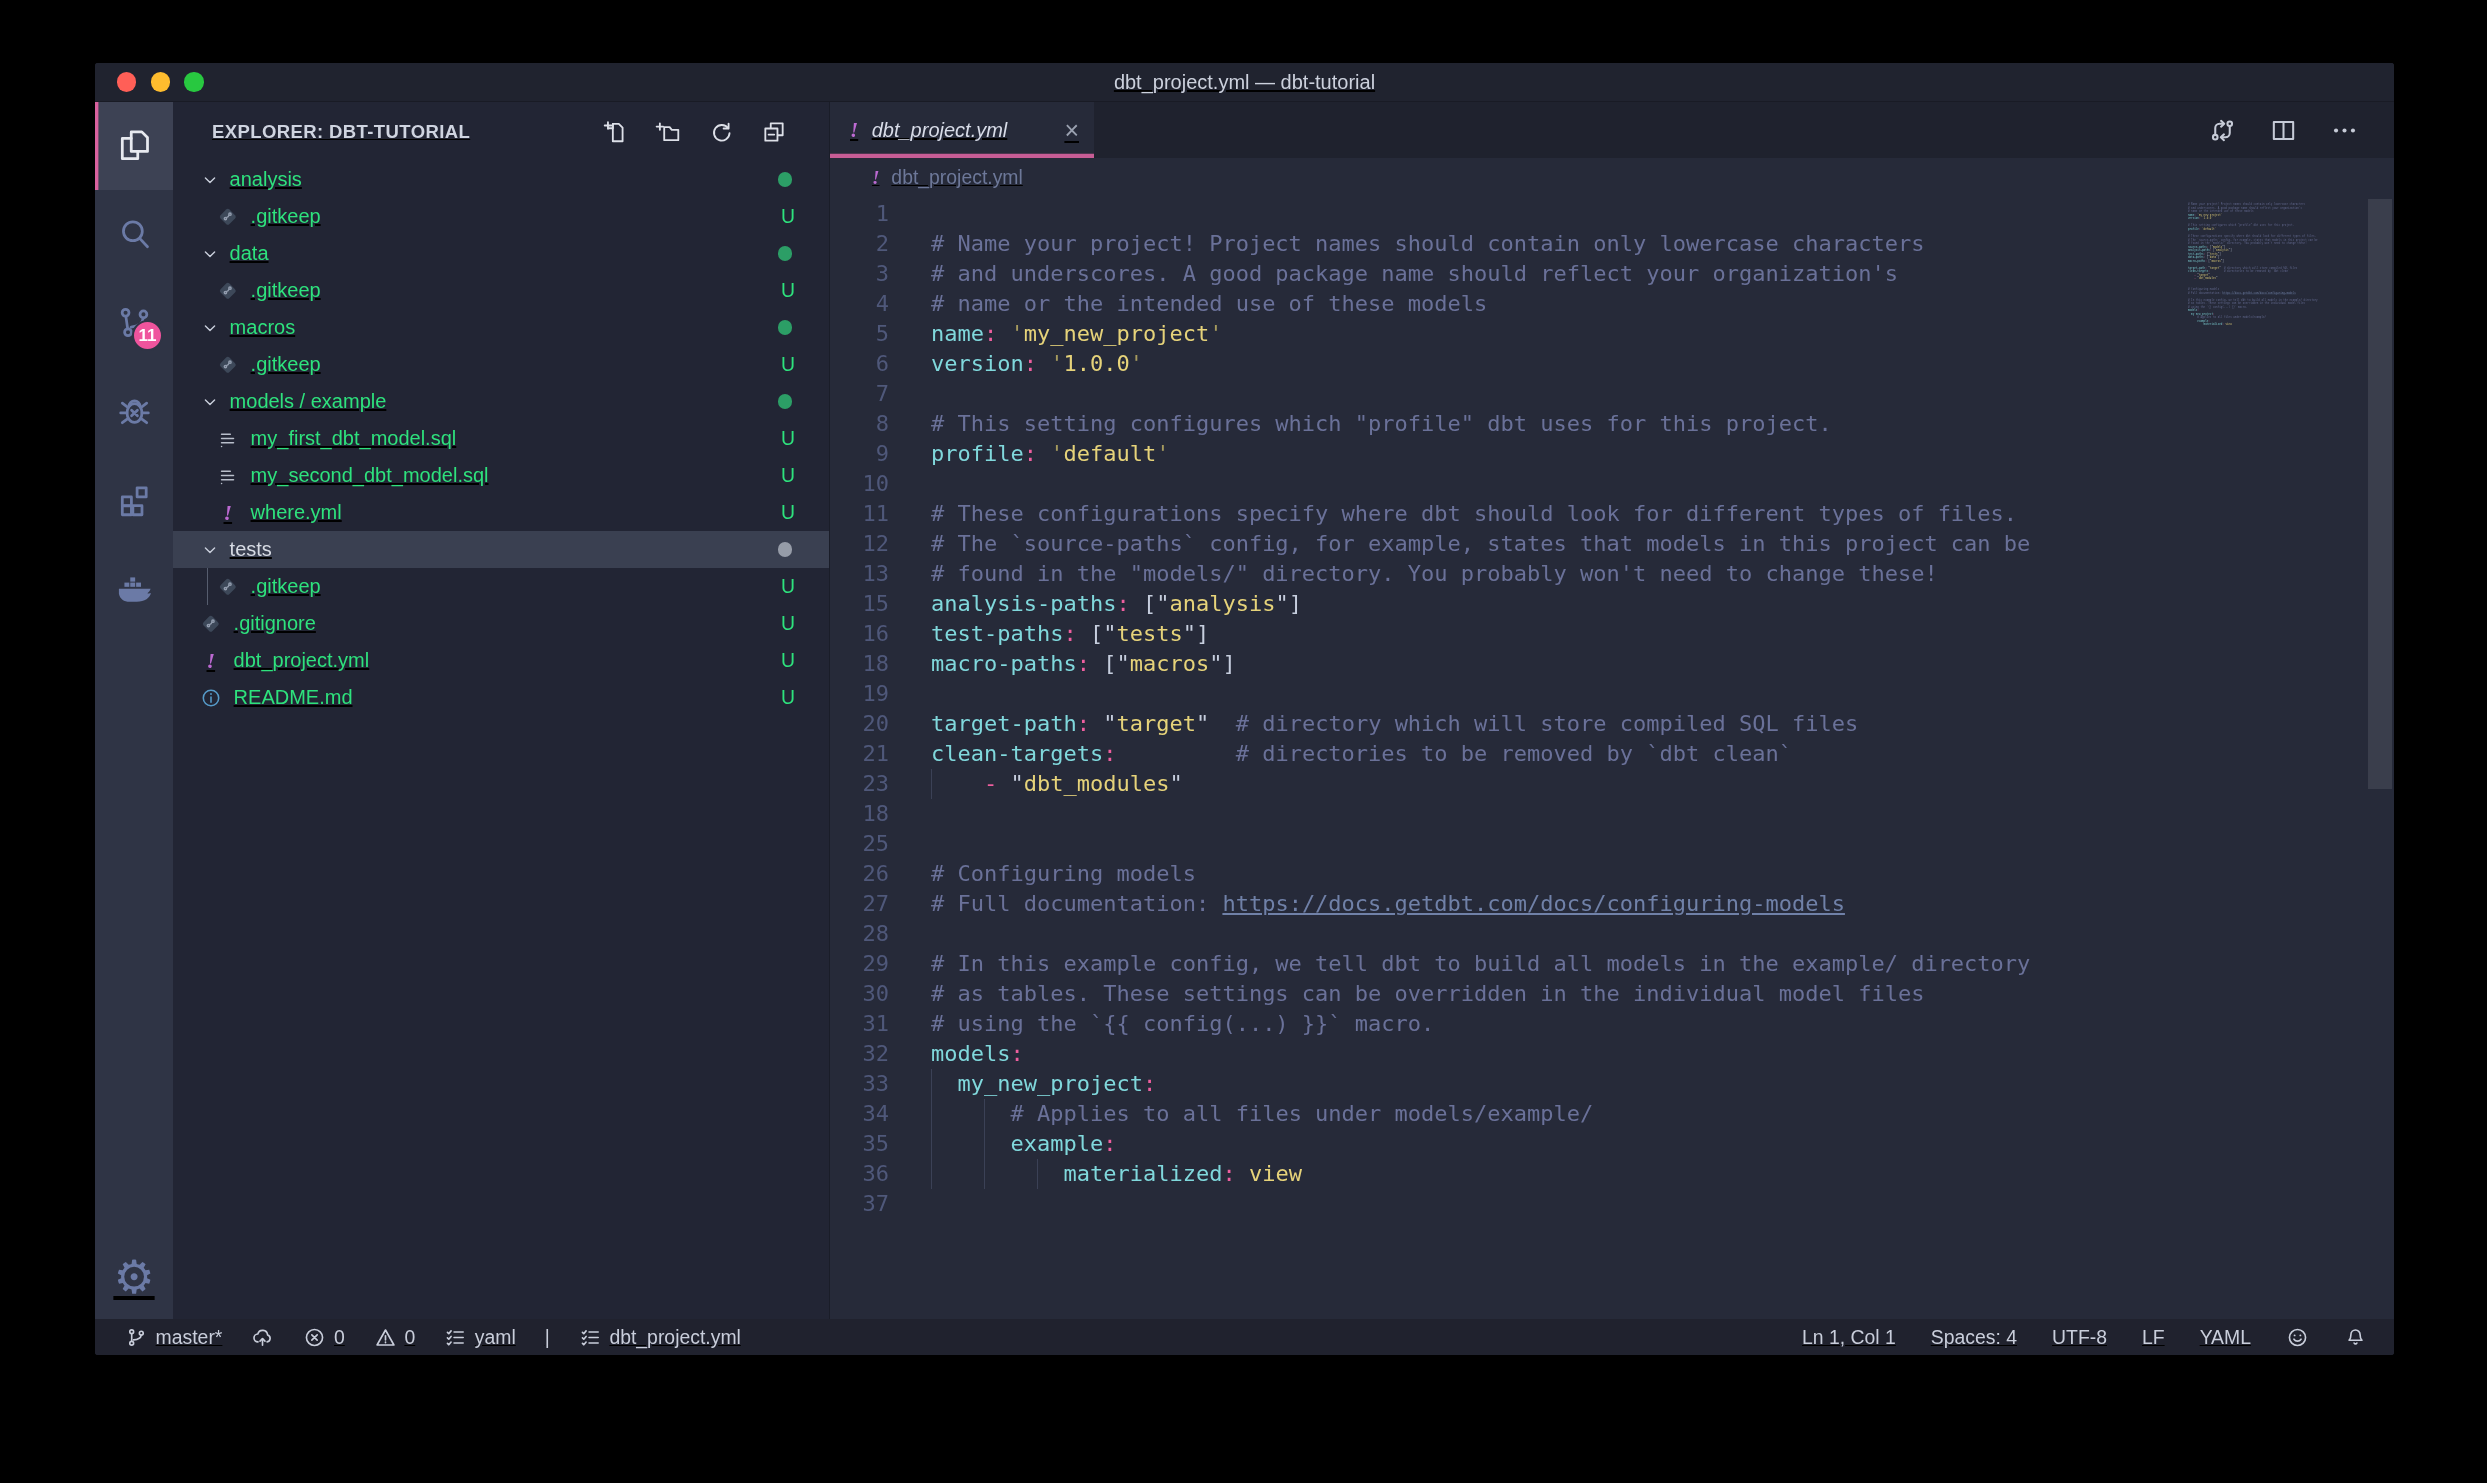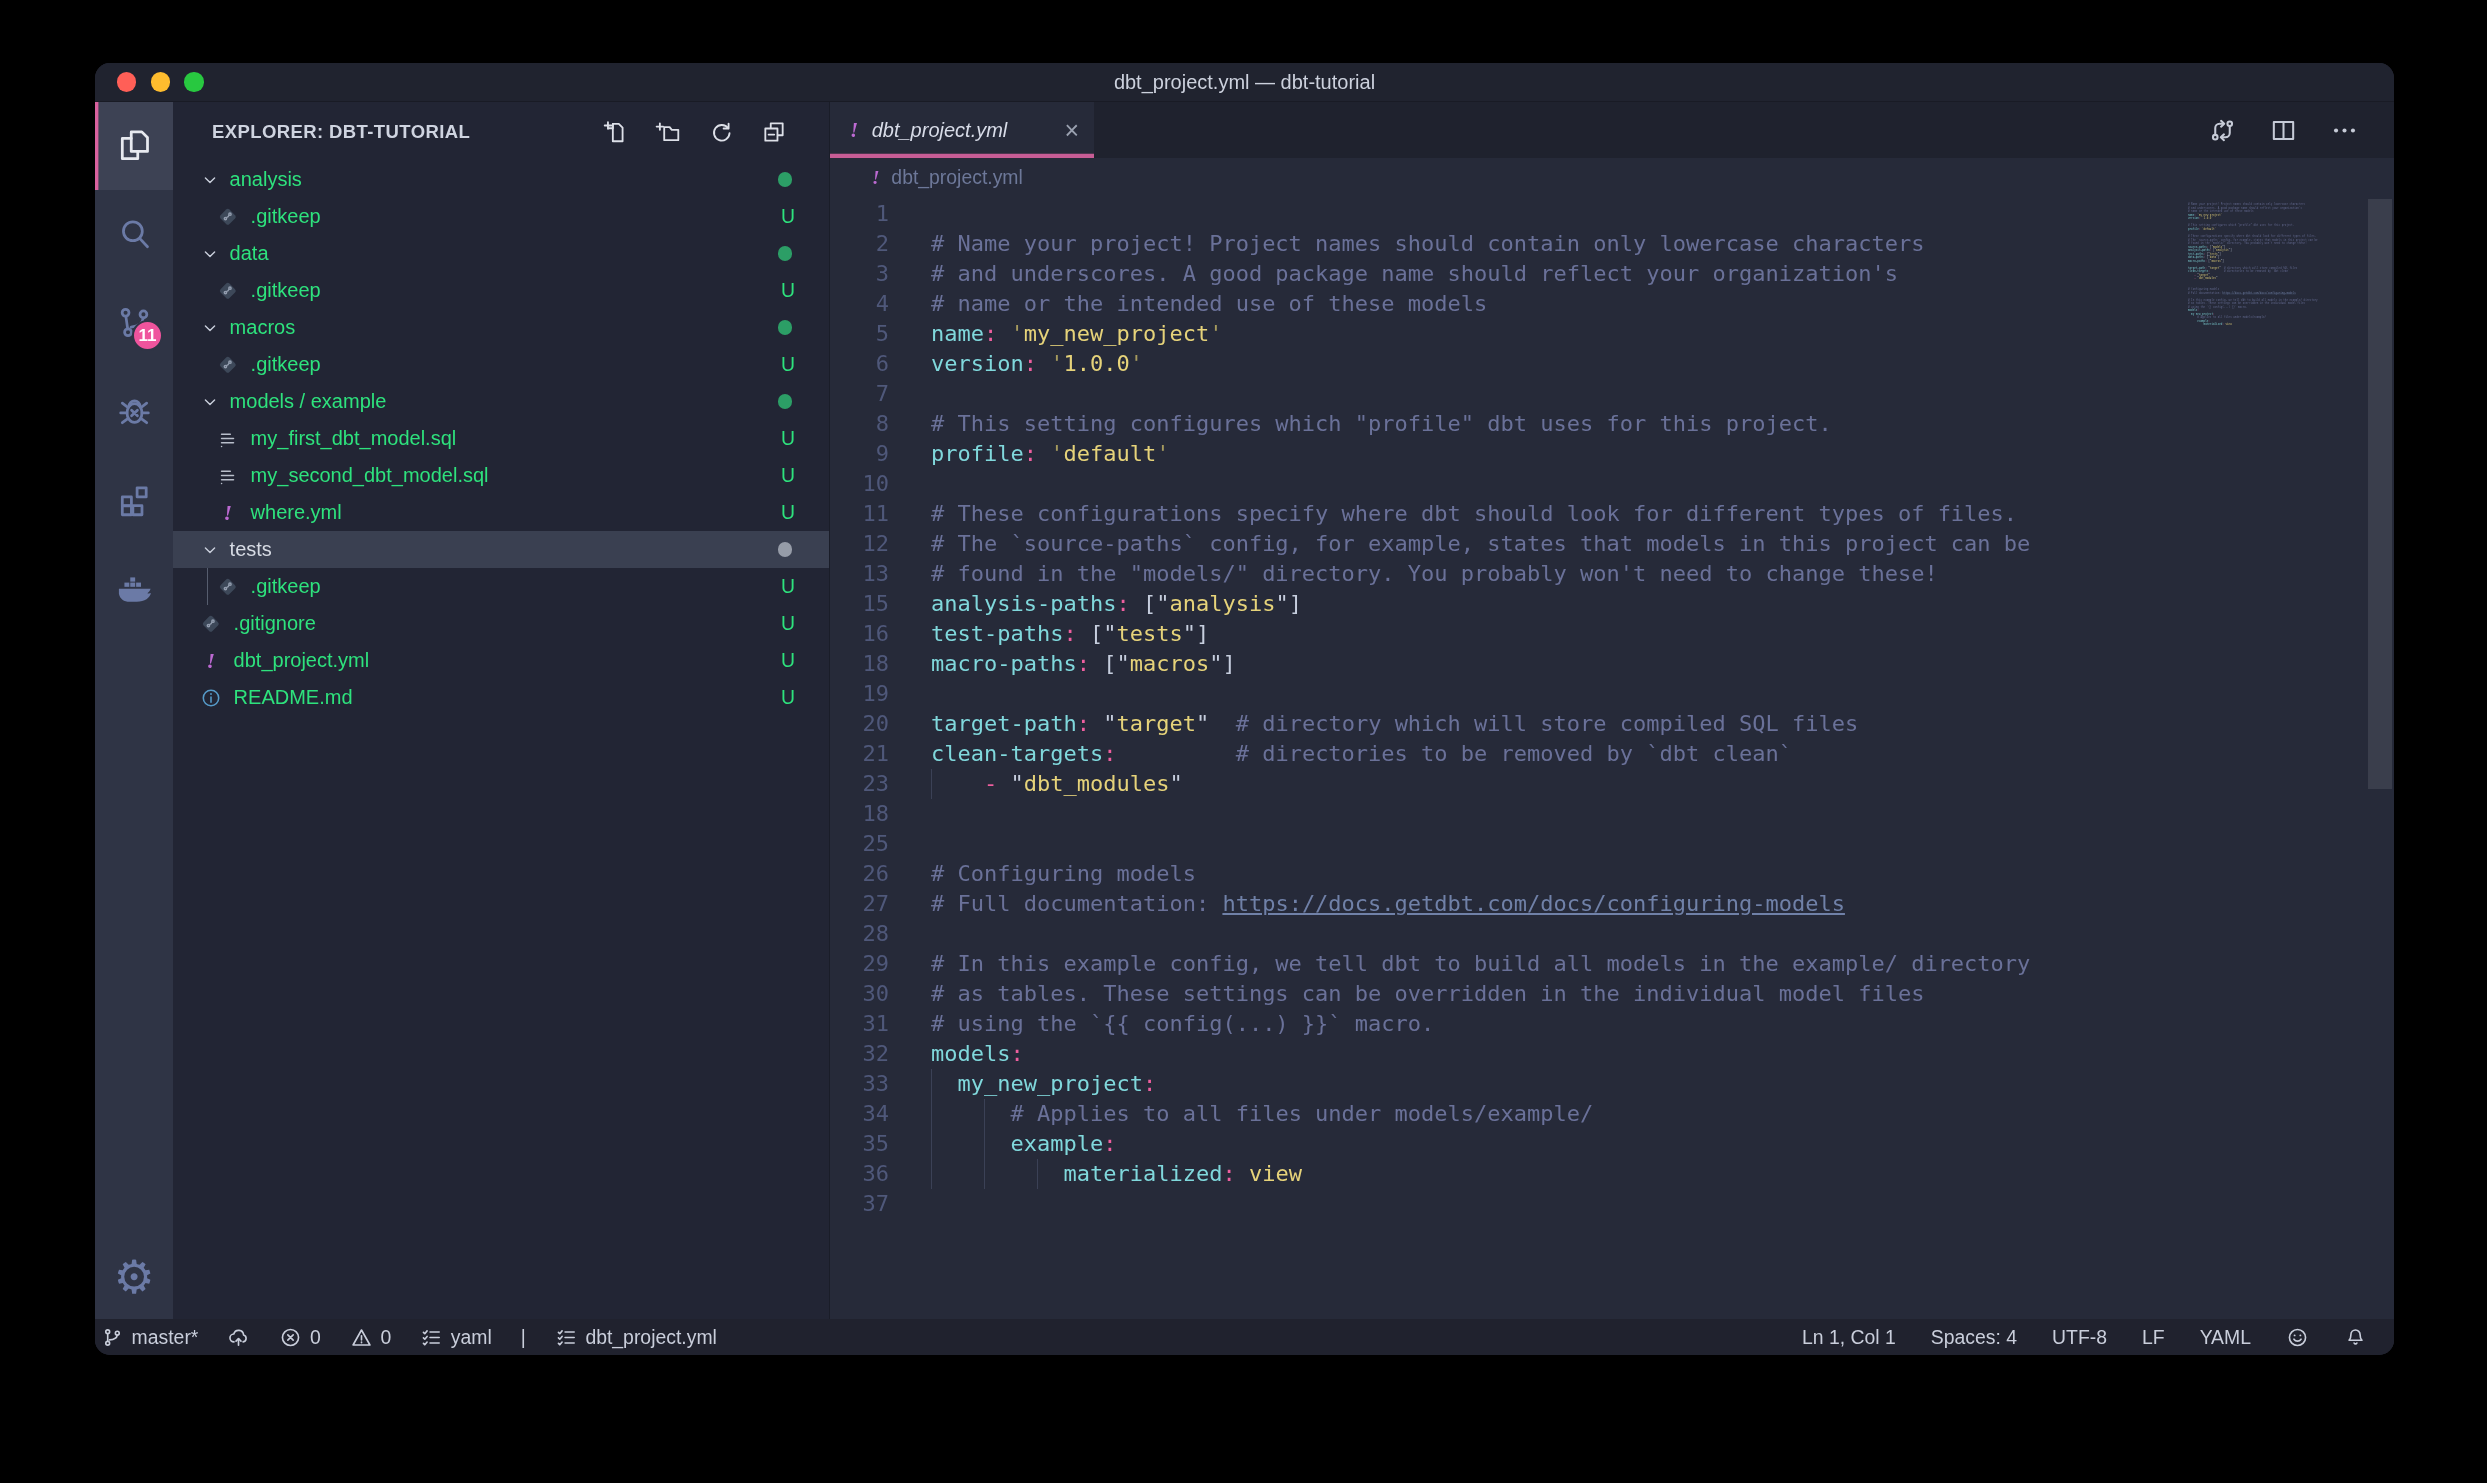--- a/index.html
+++ b/index.html
@@ -1,19 +1,19 @@
 <!DOCTYPE html>
 <html style="font-size:13.5px"><head>
 <meta charset="utf-8">
 <style>
   html,body{margin:0;padding:0;width:2487px;height:1484px;background:#000;overflow:hidden;
     font-family:"Liberation Sans",sans-serif;-webkit-font-smoothing:antialiased;}
   .window{position:absolute;left:95px;top:63px;width:2299px;height:1292px;background:#262a39;
-    border-radius:15px;overflow:hidden;display:flex;flex-direction:column;
-    box-shadow:0 25px 76px rgba(0,0,0,.95);}
+    border-radius:3px;overflow:hidden;display:flex;flex-direction:column;
+    box-shadow:0 25px 76px rgba(0,0,0,.95);text-decoration:underline;}
   
   .titlebar{height:38px;flex:none;background:#20232f;position:relative;display:flex;align-items:center;justify-content:center;border-bottom:0.8px solid #191b25;}
   .lights{position:absolute;left:22px;top:0;height:100%;display:flex;align-items:center;gap:14.3px;}
   .light{width:19.4px;height:19.4px;border-radius:50%;}
   .light.r{background:#ff5f57}.light.y{background:#febc2e}.light.g{background:#28c840}
   .win-title{color:#ccd1dd;font-size:20px;}
   
   .main{flex:1;display:flex;min-height:0;}
   
   .activitybar{width:78px;flex:none;background:#2f3445;display:flex;flex-direction:column;color:#6b7aa6;}
@@ -62,21 +62,21 @@
   .ct{padding-left:42px;white-space:pre;}
   .guide{position:absolute;top:0;bottom:0;border-left:1.7px solid #3b4156;}
   .tk-c{color:#6a7199}.tk-k{color:#80d8dc}.tk-p{color:#ef5f9f}.tk-s{color:#e6d37a}
   .tk-q{color:#a59a5e}.tk-b{color:#c6cede}.tk-w{color:#c6cede}
   .tk-l{color:#7081a8;text-decoration:underline;}
   .minimap{position:absolute;left:1353px;top:1.7px;width:181px;height:438px;overflow:hidden;opacity:.85;}
   .minimap-content{transform:scale(.118);transform-origin:0 0;width:1349px;font-family:"DejaVu Sans Mono",monospace;font-size:22px;line-height:30px;}
   .scrollbar{position:absolute;right:2.5px;top:1.7px;width:23.6px;height:590px;background:#4a4f5c;opacity:.55;}
   
   .statusbar{height:36px;flex:none;background:#20222e;display:flex;align-items:center;color:#c9cedb;font-size:19.4px;}
-  .sb-left{display:flex;align-items:center;gap:29px;padding-left:6px;}
+  .sb-left{display:flex;align-items:center;gap:29px;padding-left:30px;}
   .sb-right{margin-left:auto;display:flex;align-items:center;gap:35px;padding-right:27px;}
   .status-item{display:flex;align-items:center;gap:7.6px;white-space:nowrap;}
   svg{display:block;}
 </style>
 </head>
 <body>
 
 <div class="window">
 
   <div class="titlebar">

